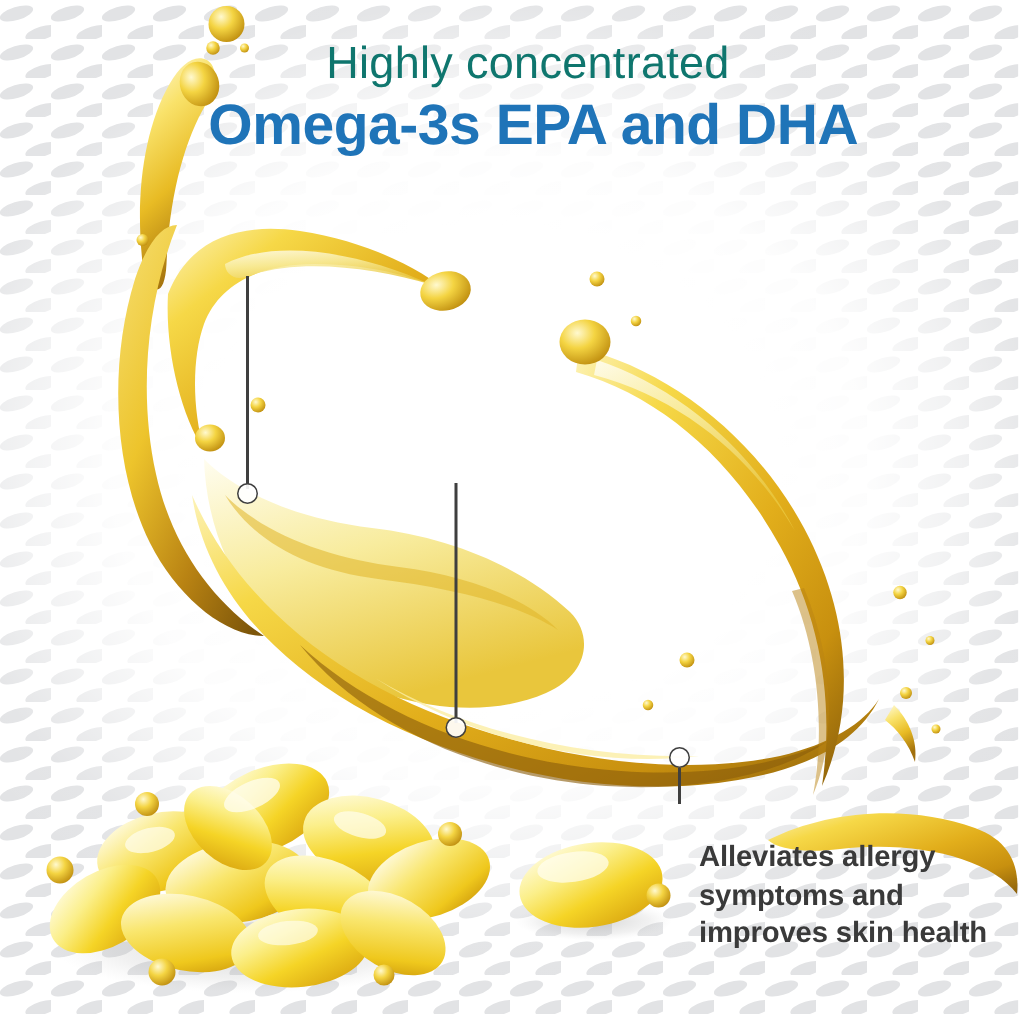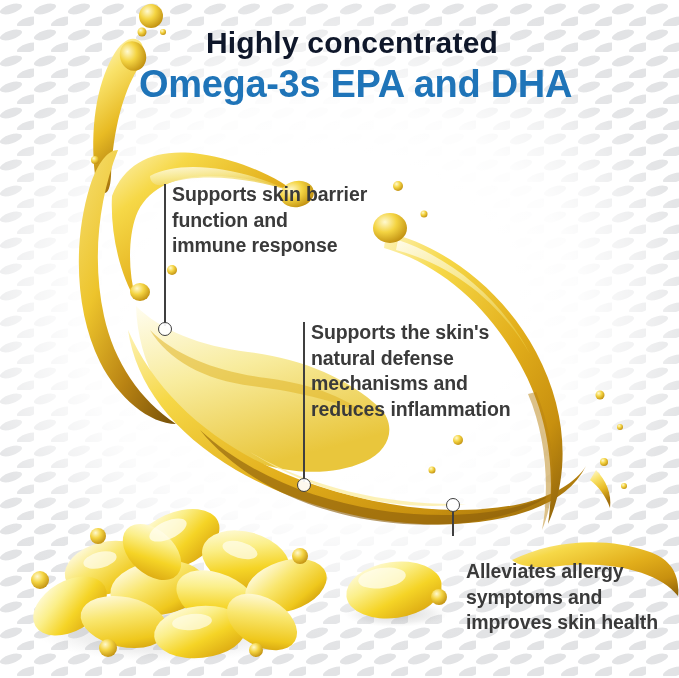--- a/index.html
+++ b/index.html
@@ -30,23 +30,23 @@
 
   
   .txt{position:absolute;inset:0;z-index:4;}
 
   .headline-wrap{
     position:absolute;left:0;right:0;top:27px;
     text-align:center;
   }
   .headline-sub{
     font-size:30px;
-    font-weight:700;
+    font-weight:400;
     letter-spacing:0.2px;
-    color:#0f172a;
+    color:#0f766e;
     line-height:1.08;
     padding-left:25px;
   }
   .headline-main{
     font-size:38px;
     font-weight:bold;
     letter-spacing:-0.3px;
     color:#1f74b8;
     line-height:1.12;
     margin-top:4px;
@@ -247,25 +247,18 @@
 
   <div class="leader-line" id="leader-line-3"></div>
   <div class="leader-ring" id="leader-ring-3"></div>
 
   <div class="txt">
     <div class="headline-wrap">
       <div class="headline-sub">Highly concentrated</div>
       <div class="headline-main">Omega-3s EPA and DHA</div>
     </div>
 
-    <div class="callout" id="callout-1">Supports skin barrier
-function and
-immune response</div>
-    <div class="callout" id="callout-2">Supports the skin's
-natural defense
-mechanisms and
-reduces inflammation</div>
     <div class="callout" id="callout-3">Alleviates allergy
 symptoms and
 improves skin health</div>
   </div>
 
 </div>
 
 </body></html>

